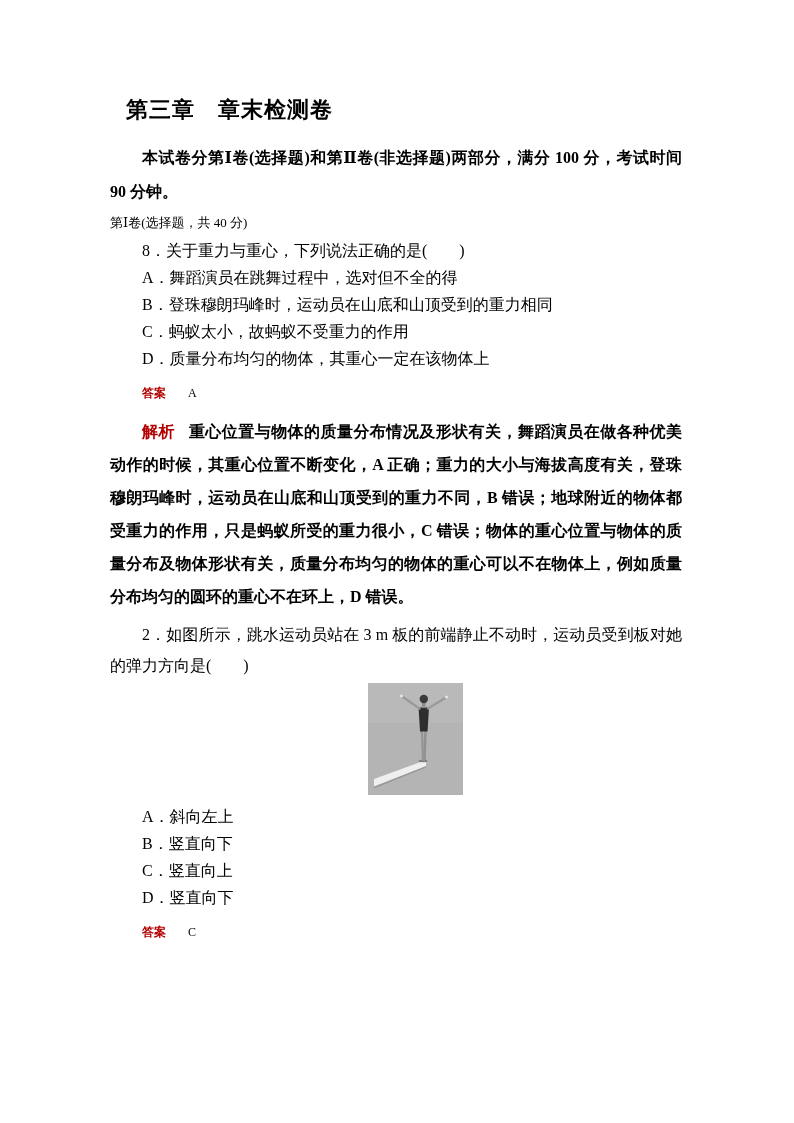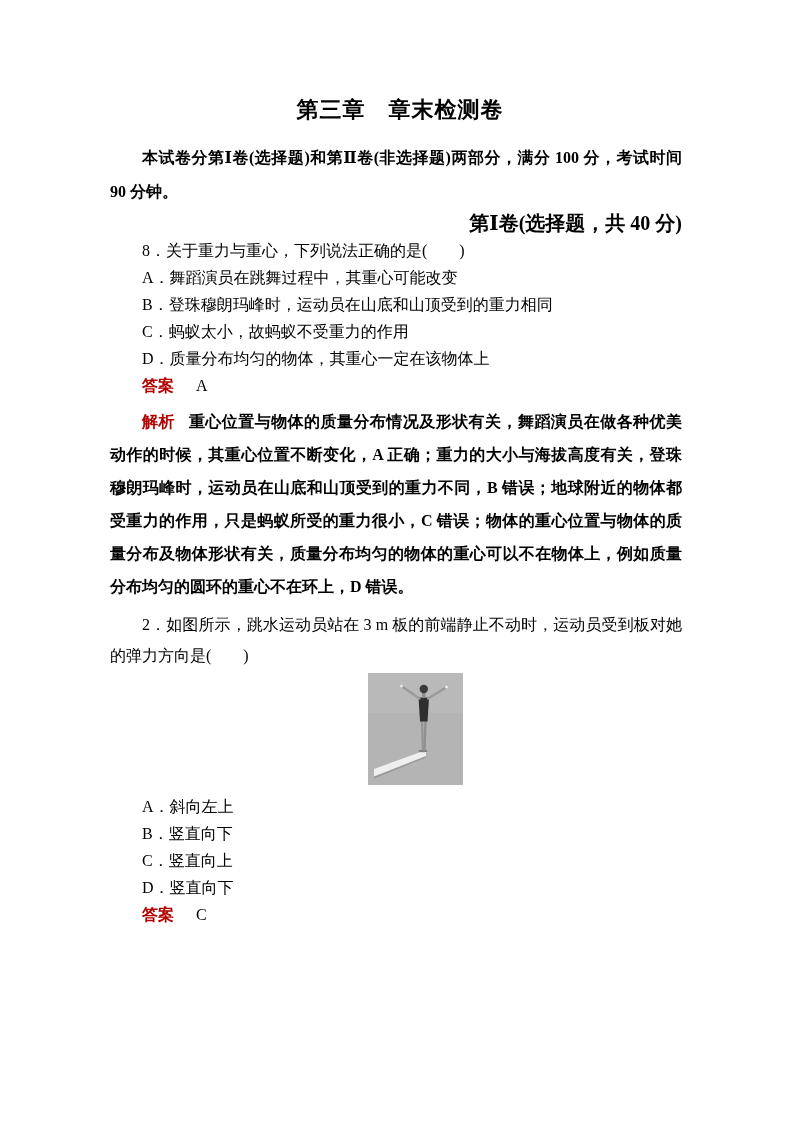--- a/index.html
+++ b/index.html
@@ -10,48 +10,48 @@
     overflow:hidden;
     font-family:"Liberation Serif","DejaVu Serif",serif;
     color:#000;
   }
   .content{
     position:absolute;
     left:110px;top:95px;width:572px;
   }
   .title{
     font-size:22px;font-weight:bold;line-height:30px;
-    text-align:center;letter-spacing:1px;
-    position:relative;left:4px;
+    text-align:left;letter-spacing:1px;
+    position:relative;left:16px;
     margin:0;
   }
   .intro{
     margin:16px 0 0 0;
     font-size:16px;font-weight:bold;line-height:34px;
     text-indent:2em;text-align:justify;
   }
   .part-heading{
-    margin:0;font-size:20px;font-weight:bold;line-height:28px;
-    text-align:right;
+    margin:0;font-size:13px;font-weight:normal;line-height:28px;
+    text-align:left;
   }
   .instructions{
     margin:0;font-size:16px;font-weight:bold;line-height:27px;
     text-indent:2em;text-align:justify;
   }
   .stem{
     margin:0;font-size:16px;line-height:27px;
     text-indent:2em;text-align:justify;
   }
   .stem.bold{font-weight:normal;line-height:31px;margin-top:6px;}
   .option{
     margin:0;font-size:16px;line-height:27px;
     padding-left:2em;
   }
   .answer-line{
-    margin:0;font-size:16px;line-height:27px;
+    margin:8px;font-size:12px;line-height:27px;
     padding-left:2em;
   }
   .red{color:#b20000;font-weight:bold;}
   .answer-value{margin-left:22px;}
   .analysis{
     margin:6px 0 0 0;font-size:16px;font-weight:bold;line-height:33px;
     text-indent:2em;text-align:justify;
   }
   .analysis .red{margin-right:14px;margin-top:26px;}
   .figure-wrap{
@@ -67,21 +67,21 @@
 
     <h1 class="title">第三章　章末检测卷</h1>
 
     <p class="intro">本试卷分第Ⅰ卷(选择题)和第Ⅱ卷(非选择题)两部分，满分 100 分，考试时间 90 分钟。</p>
 
     <p class="part-heading">第Ⅰ卷(选择题，共 40 分)</p>
 
 
     <div>
       <p class="stem">8．关于重力与重心，下列说法正确的是(　　)</p>
-      <p class="option">A．舞蹈演员在跳舞过程中，其重心可能改变</p>
+      <p class="option">A．舞蹈演员在跳舞过程中，选对但不全的得</p>
       <p class="option">B．登珠穆朗玛峰时，运动员在山底和山顶受到的重力相同</p>
       <p class="option">C．蚂蚁太小，故蚂蚁不受重力的作用</p>
       <p class="option">D．质量分布均匀的物体，其重心一定在该物体上</p>
       <p class="answer-line"><span class="red">答案</span><span class="answer-value">A</span></p>
       <p class="analysis"><span class="red">解析</span><span>重心位置与物体的质量分布情况及形状有关，舞蹈演员在做各种优美动作的时候，其重心位置不断变化，A 正确；重力的大小与海拔高度有关，登珠穆朗玛峰时，运动员在山底和山顶受到的重力不同，B 错误；地球附近的物体都受重力的作用，只是蚂蚁所受的重力很小，C 错误；物体的重心位置与物体的质量分布及物体形状有关，质量分布均匀的物体的重心可以不在物体上，例如质量分布均匀的圆环的重心不在环上，D 错误。</span></p>
     </div>
 
     <div>
       <p class="stem bold">2．如图所示，跳水运动员站在 3 m 板的前端静止不动时，运动员受到板对她的弹力方向是(　　)</p>
 

